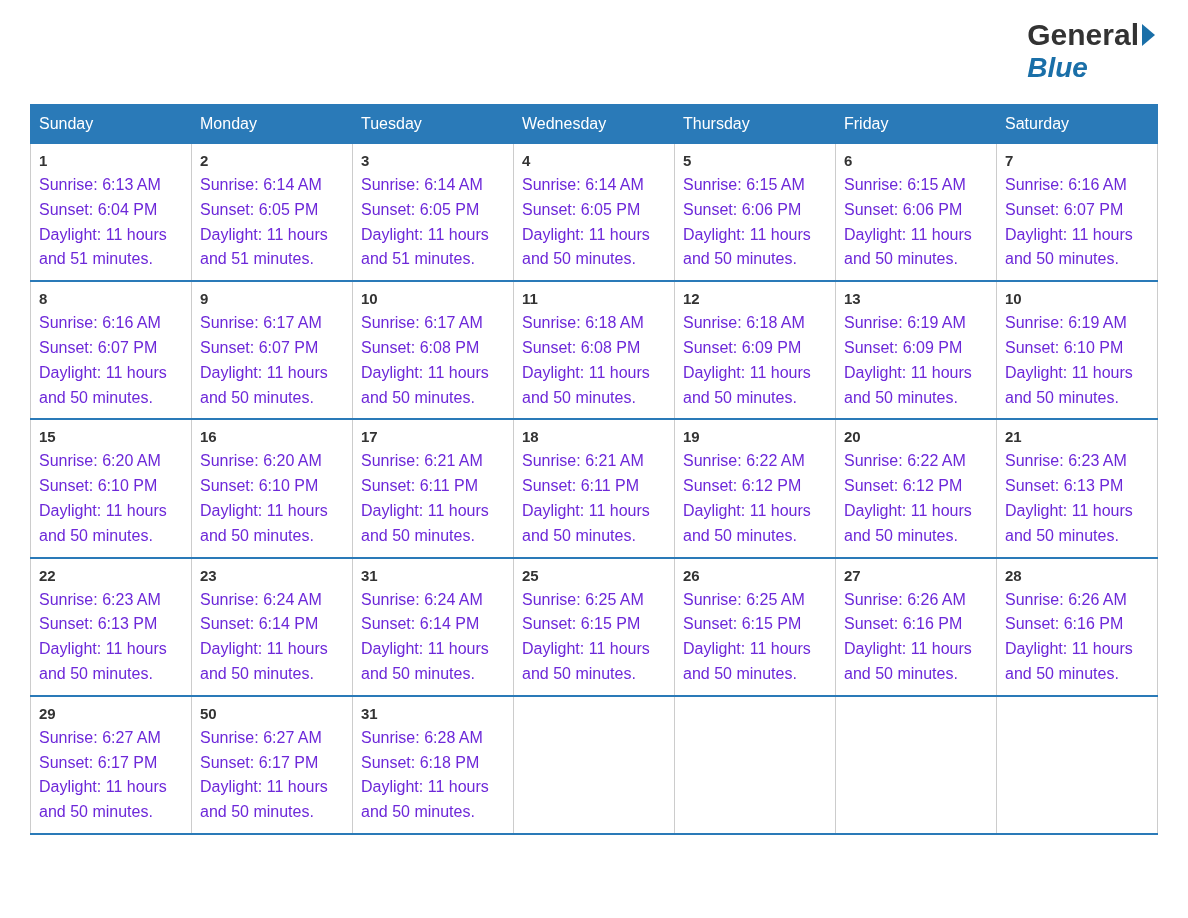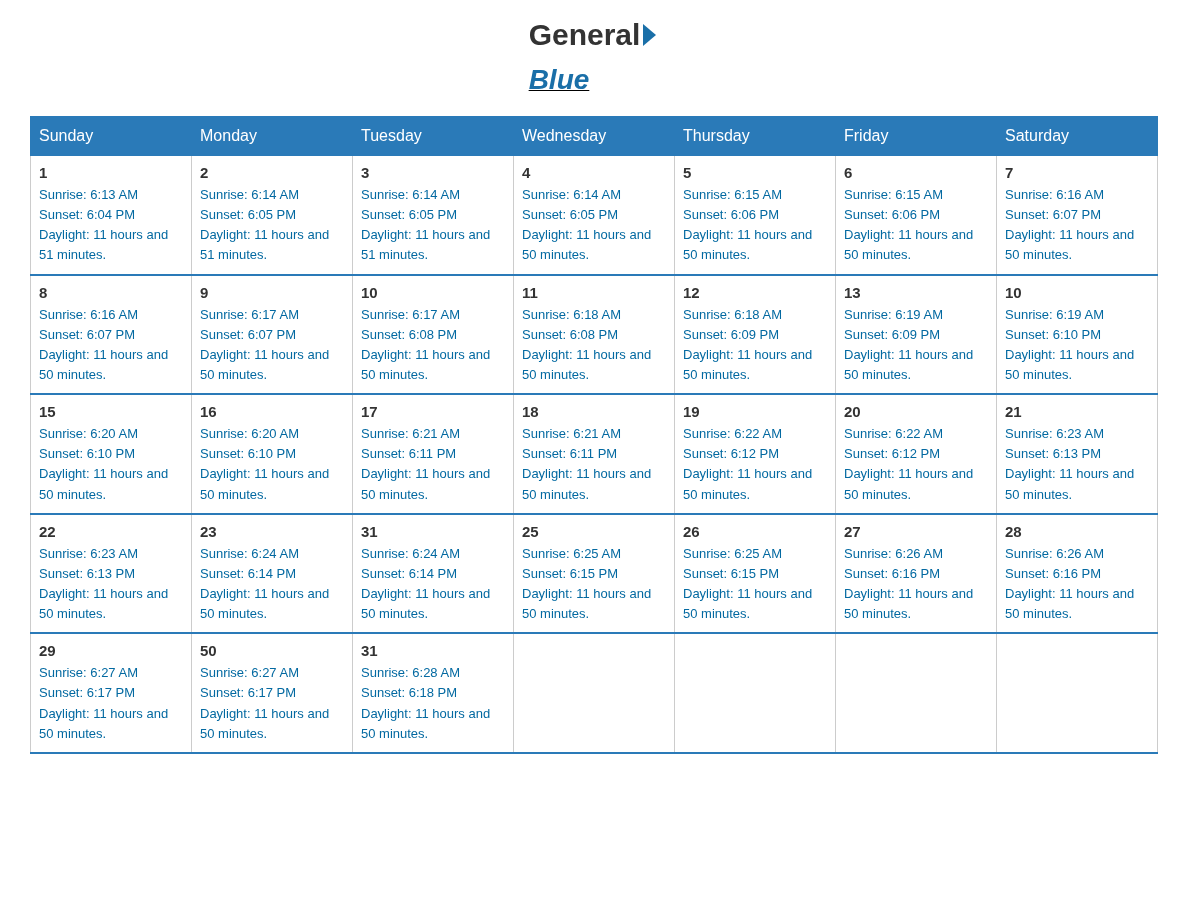--- a/index.html
+++ b/index.html
@@ -5,21 +5,21 @@
     * { box-sizing: border-box; margin: 0; padding: 0; }
     body {
       font-family: Arial, Helvetica, sans-serif;
       background: #ffffff;
       padding: 20px 30px;
       width: 1188px;
       min-height: 918px;
     }
     .header {
       display: flex;
-      justify-content: center;
+      justify-content: flex-end;
       align-items: flex-start;
       margin-bottom: 20px;
     }
     .logo {
       display: flex;
       flex-direction: column;
       align-items: flex-start;
     }
     .title-section { text-align: right; }
     .month-title {
@@ -59,41 +59,41 @@
       height: 110px;
     }
     .day-number {
       font-size: 15px;
       font-weight: bold;
       margin-bottom: 4px;
       display: block;
       color: #333;
     }
     .day-info {
-      font-size: 13px;
+      font-size: 16px;
       line-height: 1.55;
-      color: #0369a1;
+      color: #6d28d9;
     }
     tbody tr {
       border-bottom: 2px solid #2a7ab8;
     }
     tbody td.empty {
       background: #fff;
     }
   </style>
 </head>
 <body>
 
 <div class="header">
   <div class="logo">
     <div style="display:flex;align-items:center;line-height:1;">
       <span style="font-size:30px;font-weight:bold;color:#333;">General</span>
       <span style="display:inline-block;width:0;height:0;border-top:11px solid transparent;border-bottom:11px solid transparent;border-left:13px solid #1a6fa8;margin:0 3px;"></span>
     </div>
-    <div style="margin-top:14px;text-decoration:underline;">
+    <div style="margin-top:2px;">
       <span style="font-size:28px;font-weight:bold;color:#1a6fa8;font-style:italic;">Blue</span>
     </div>
   </div>
   <div class="title-section">
     <div class="month-title"></div>
     <div class="location"></div>
   </div>
 </div>
 
 <table>

